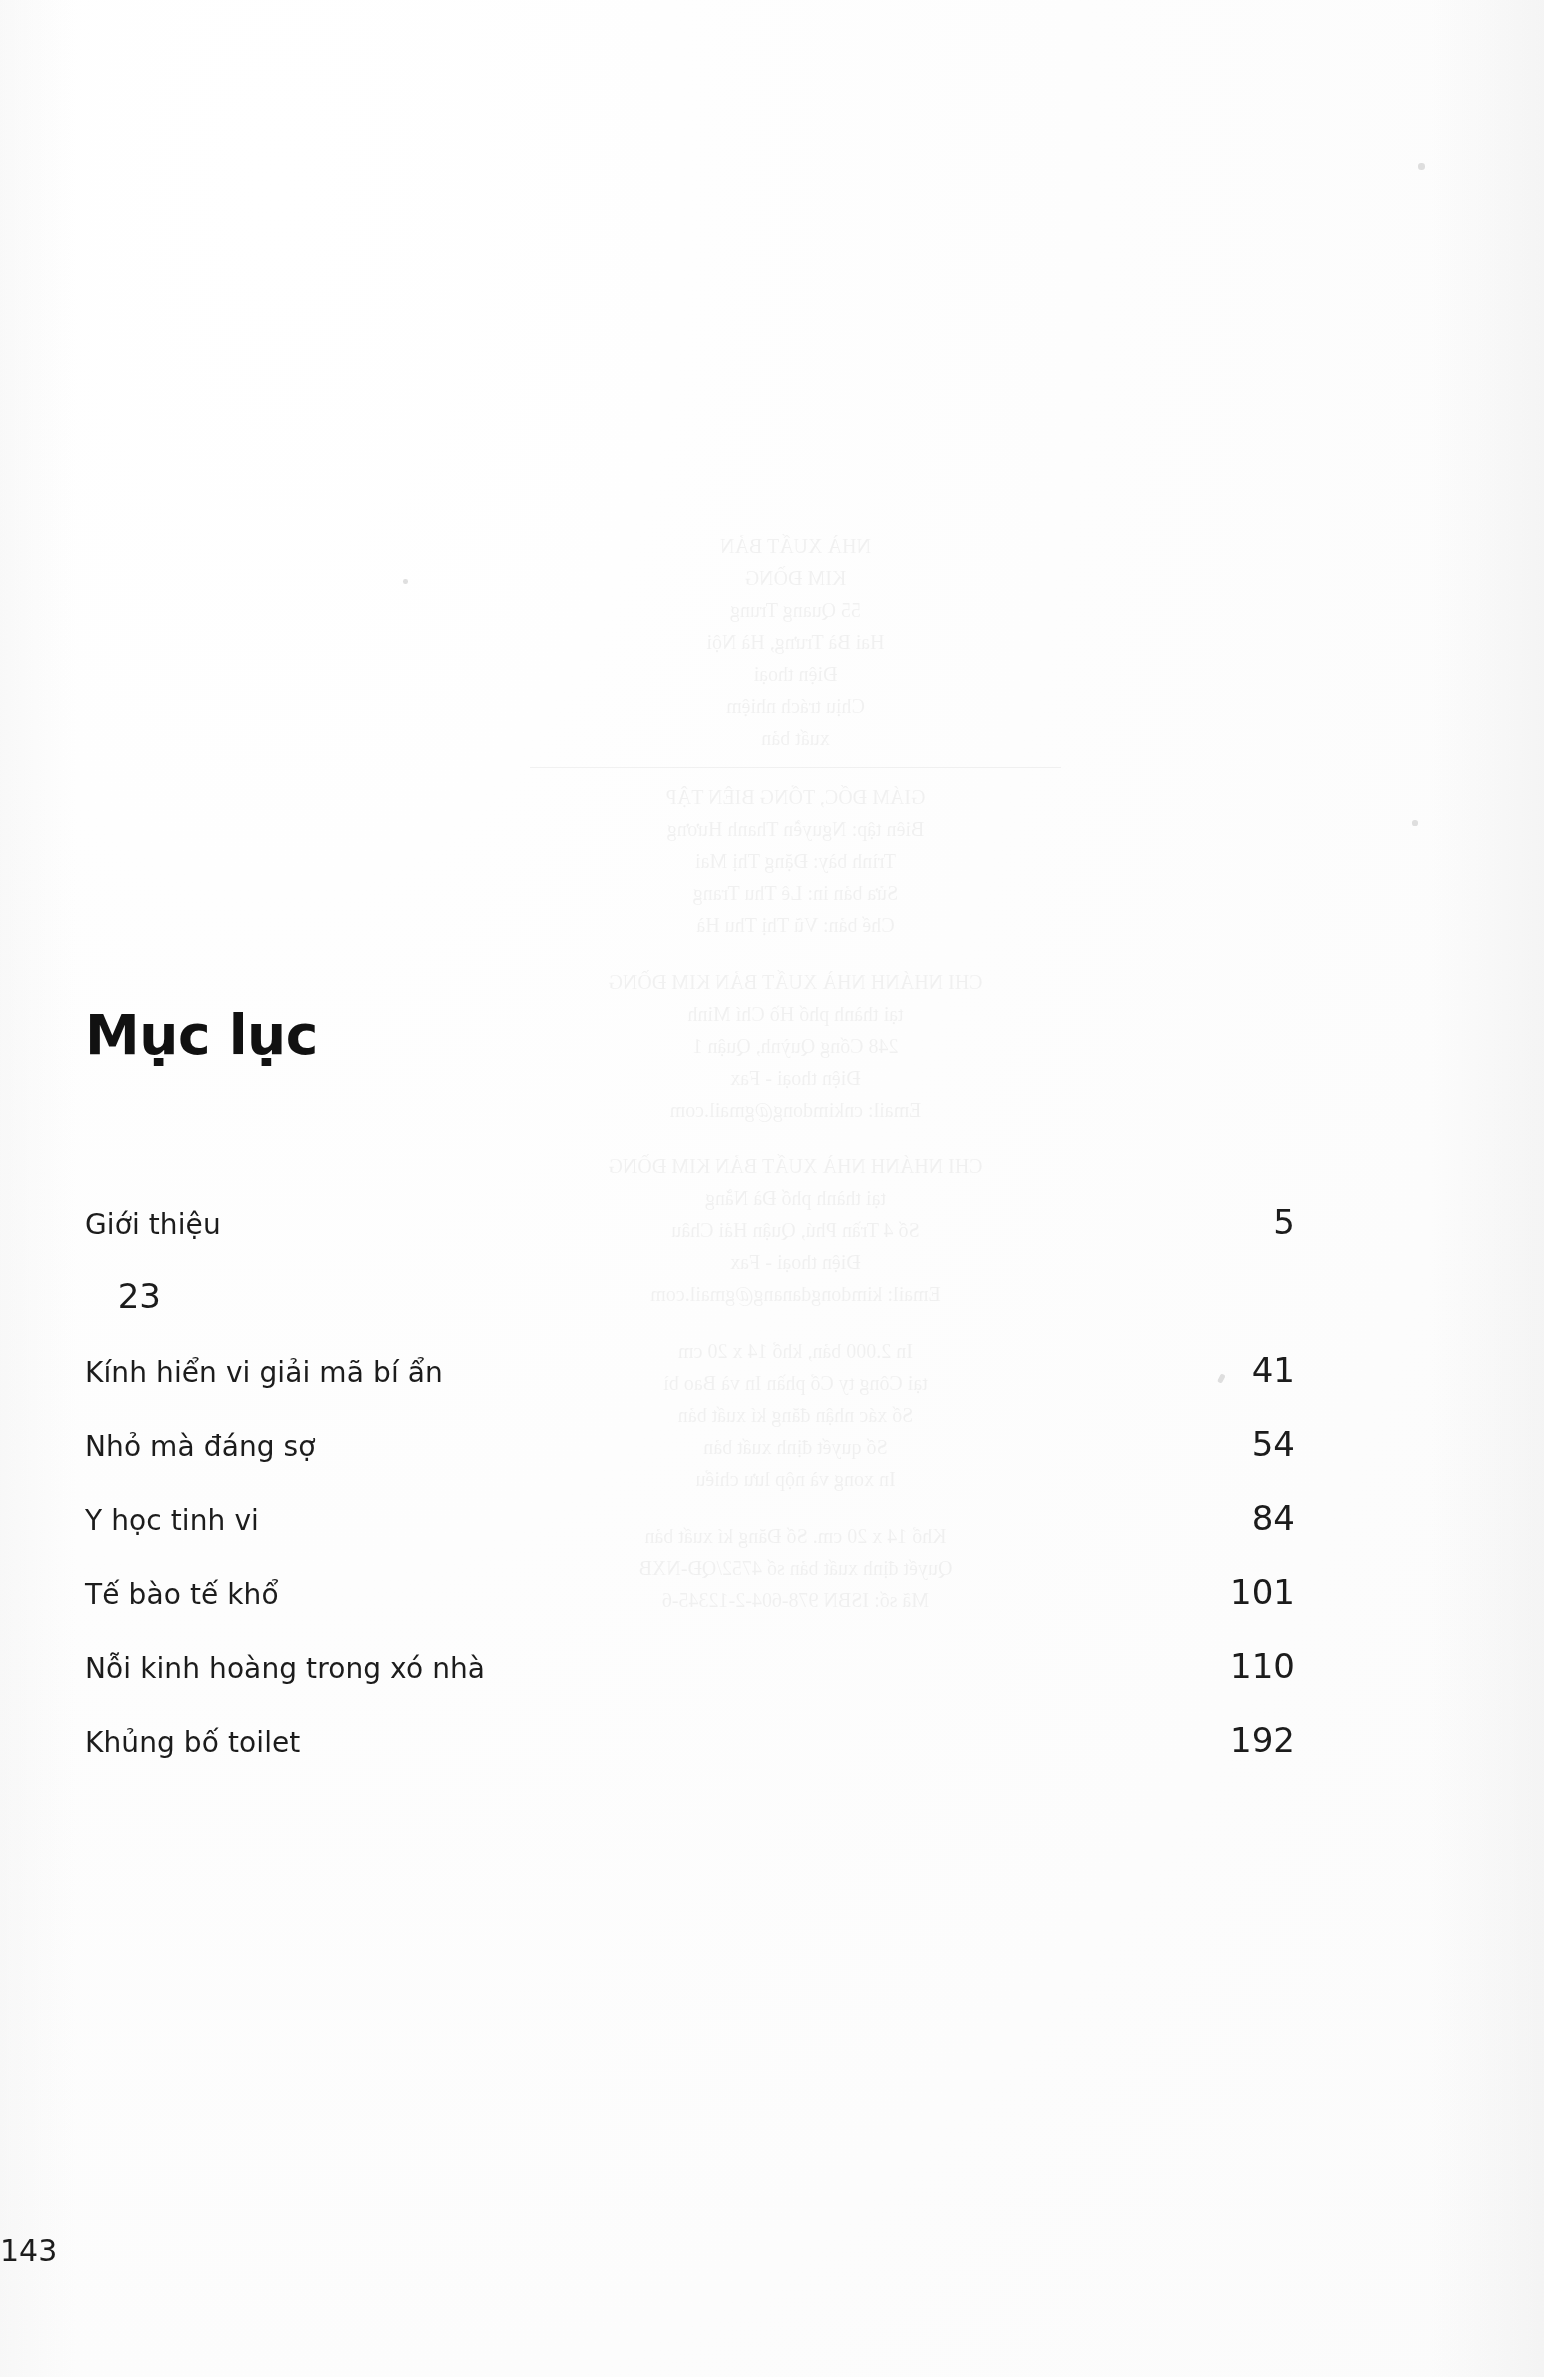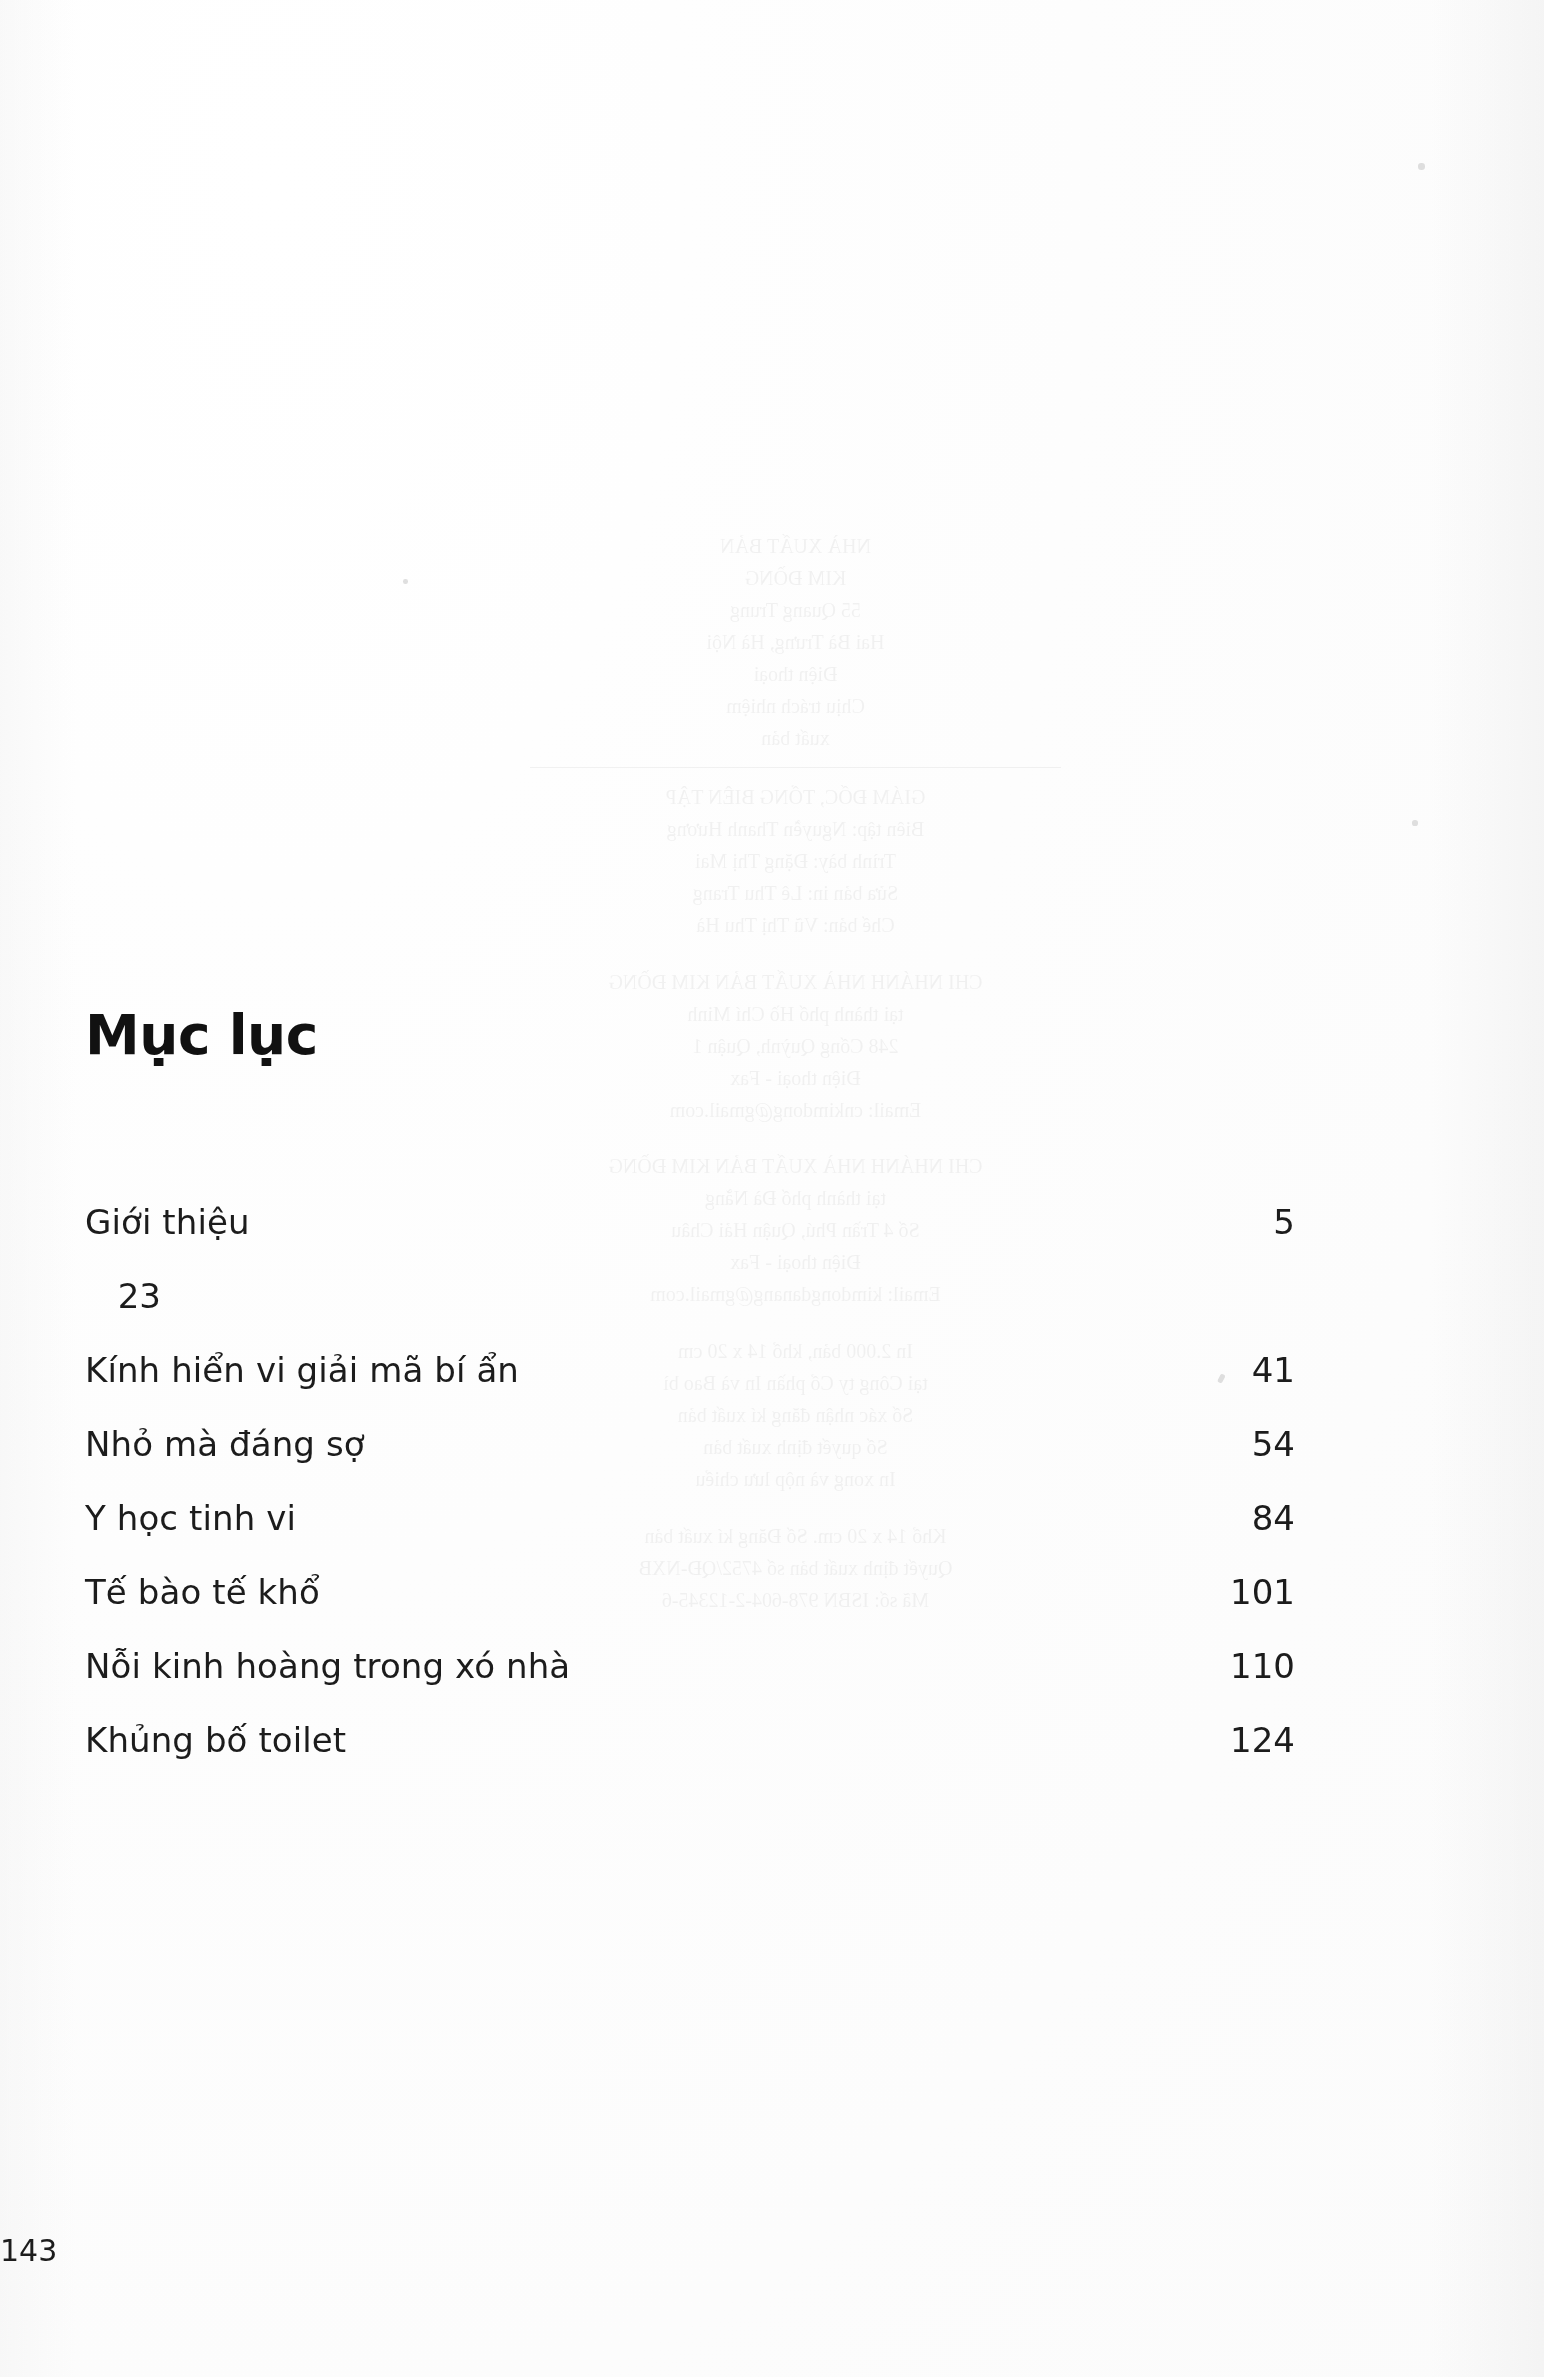--- a/index.html
+++ b/index.html
@@ -99,21 +99,21 @@
   }
 
   .toc-row {
     display: flex;
     align-items: baseline;
     justify-content: space-between;
     height: 74px;
   }
 
   .toc-label {
-    font-size: 34px;
+    font-size: 28px;
     color: #1c1c1c;
     letter-spacing: 0.1px;
     white-space: nowrap;
   }
 
   .toc-page {
     font-size: 34px;
     color: #1c1c1c;
     min-width: 76px;
     text-align: right;
@@ -226,21 +226,21 @@
       <span class="toc-page">101</span>
     </div>
 
     <div class="toc-row">
       <span class="toc-label">Nỗi kinh hoàng trong xó nhà</span>
       <span class="toc-page">110</span>
     </div>
 
     <div class="toc-row">
       <span class="toc-label">Khủng bố toilet</span>
-      <span class="toc-page">124</span>
+      <span class="toc-page">192</span>
     </div>
 
 
   </div>
 
   <div class="folio">143</div>
 
 </div>
 
 

